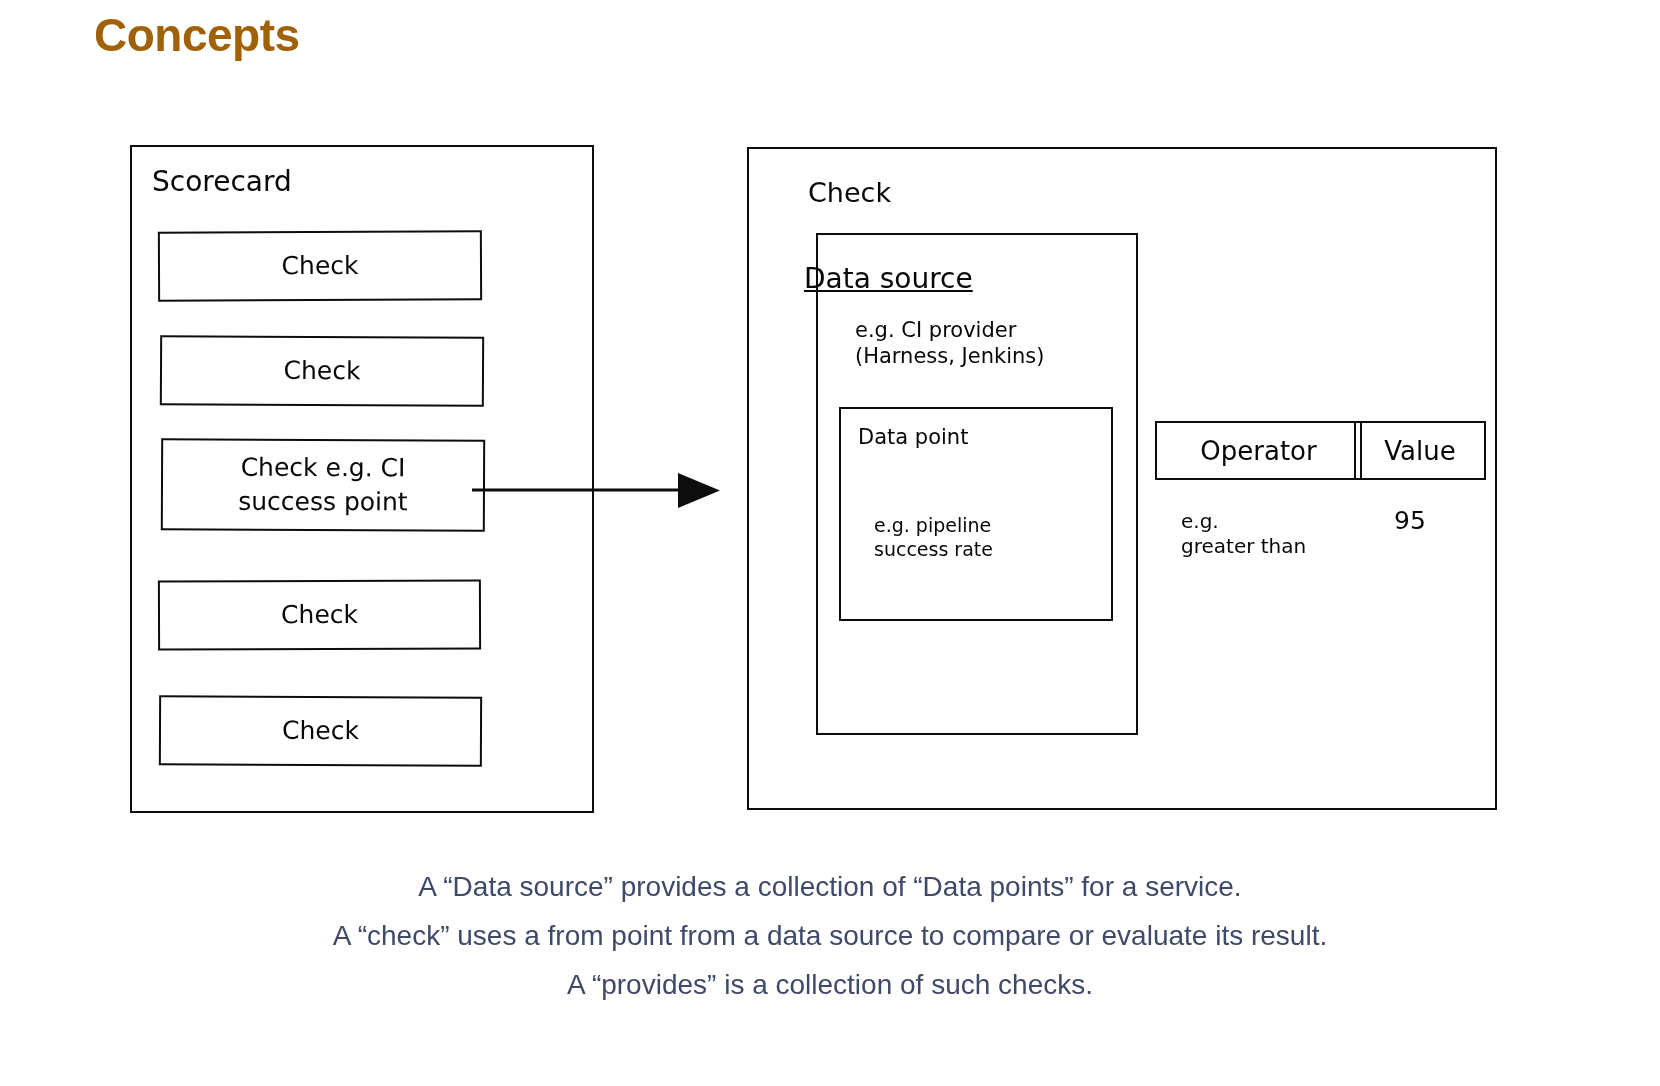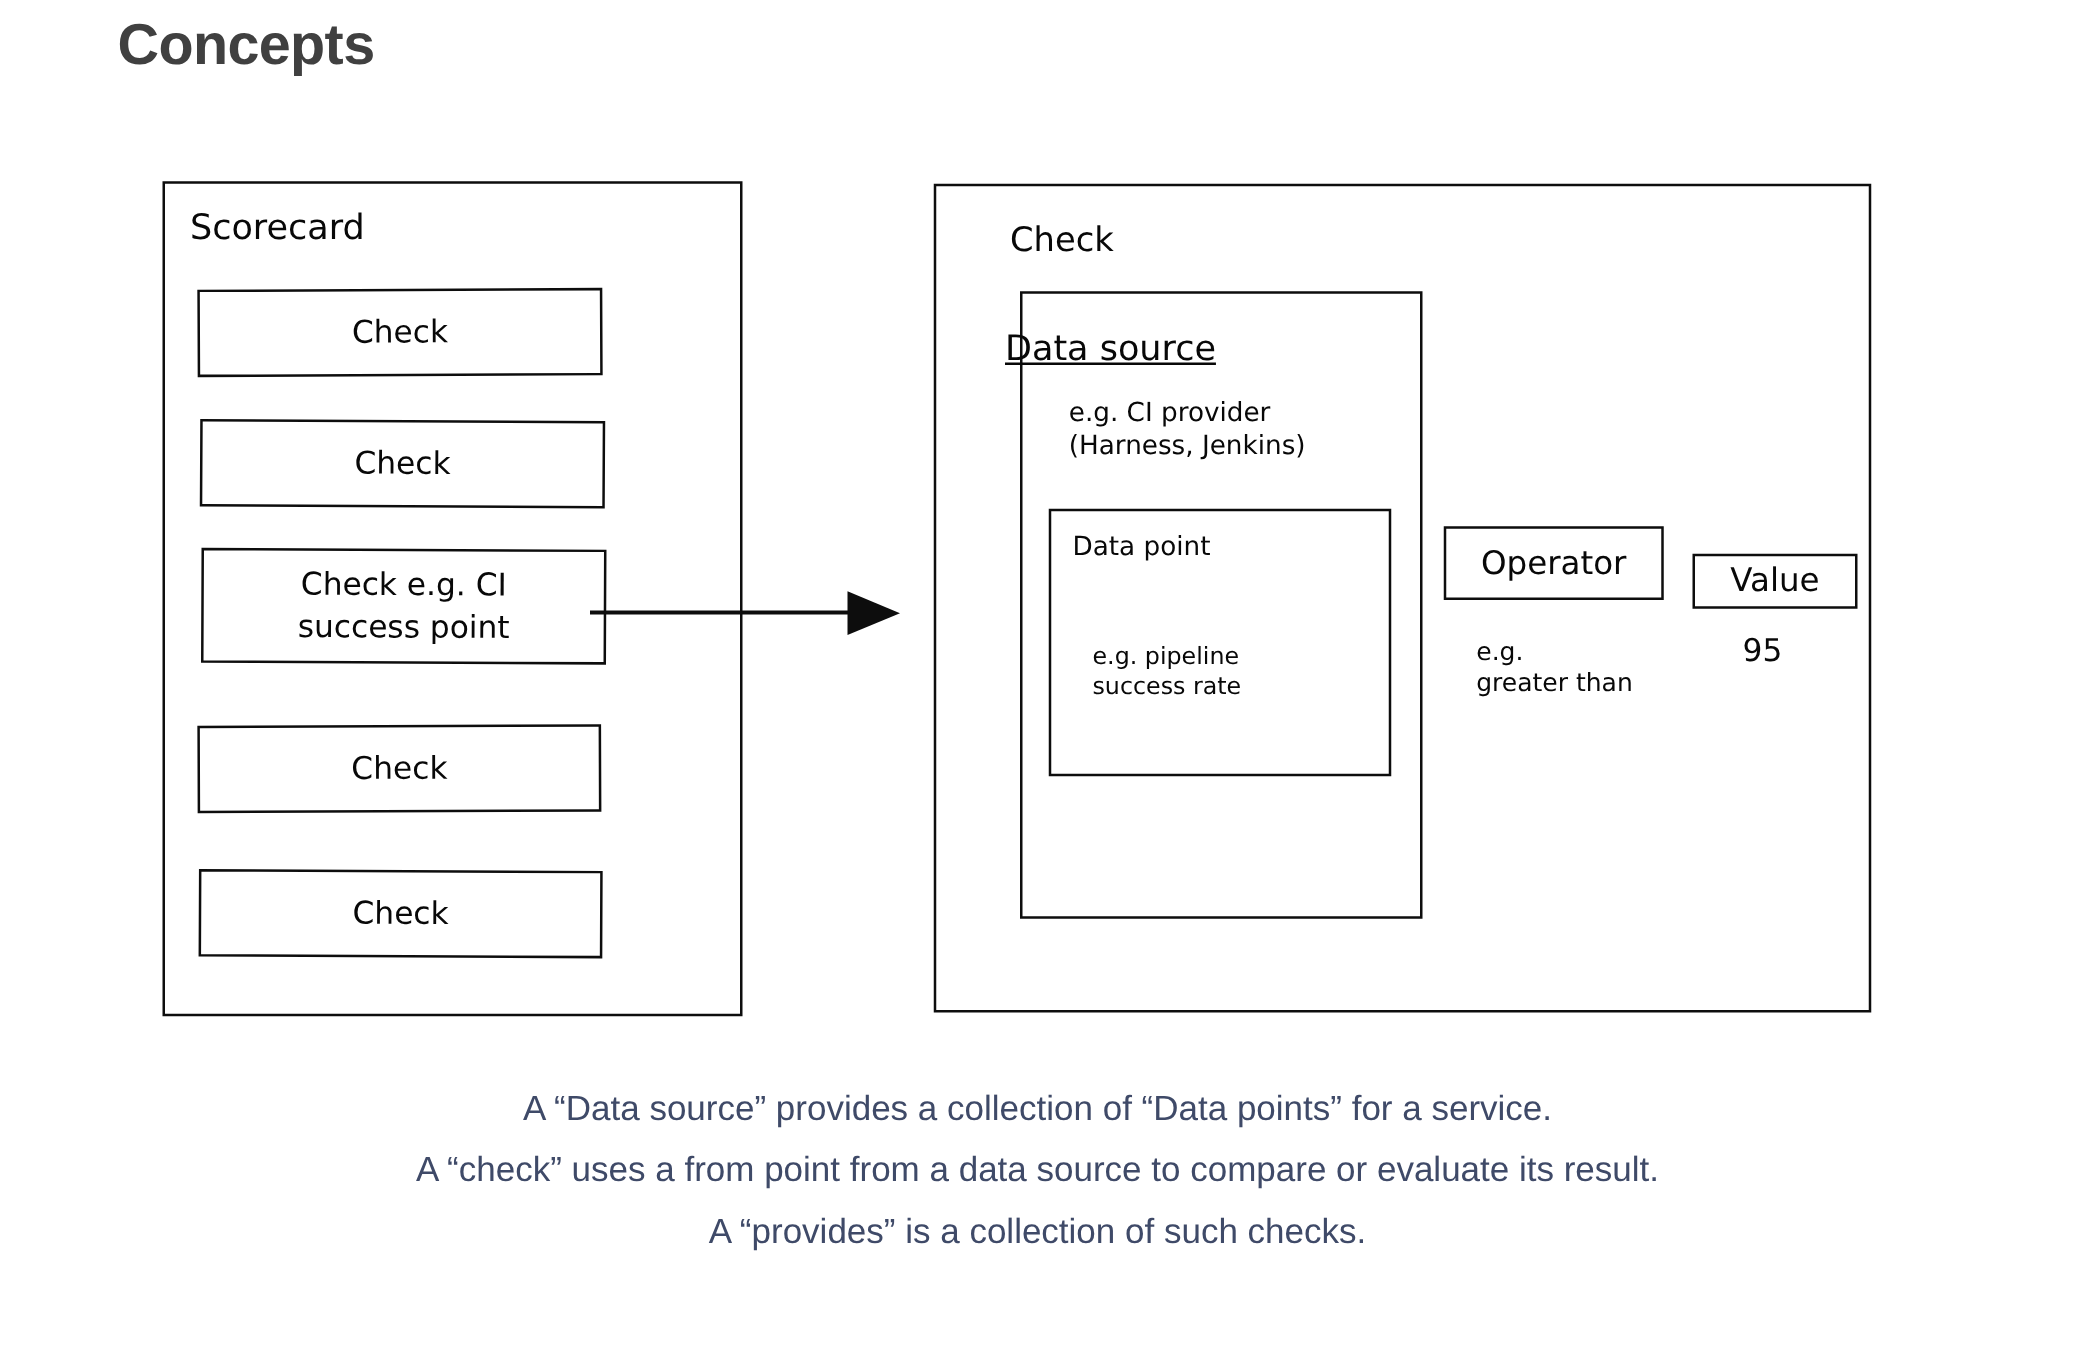--- a/index.html
+++ b/index.html
@@ -16,21 +16,21 @@
     font-family: "Liberation Sans", sans-serif;
   }
 
   
   .page-title {
     position: absolute;
     left: 94px;
     top: 8px;
     font-size: 46px;
     font-weight: bold;
-    color: #404040;
+    color: #a16207;
     letter-spacing: -0.5px;
     line-height: 1.2;
   }
 
   
   .diagram {
     position: absolute;
     left: 0;
     top: 0;
     width: 1660px;
@@ -108,33 +108,33 @@
   #datapoint-box { left: 839px; top: 407px; width: 274px; height: 214px; }
   #datapoint-title {
     left: 858px; top: 424px;
     font-size: 21px;
   }
   #datapoint-eg {
     left: 874px; top: 514px;
     font-size: 19px;
   }
 
-  #operator-box { left: 1155px; top: 421px; width: 176px; height: 59px; }
+  #operator-box { left: 1155px; top: 421px; width: 207px; height: 59px; }
   #operator-label {
     font-family: "DejaVu Sans", sans-serif;
     font-size: 26px;
     color: #080808;
   }
   #operator-eg {
     left: 1168px; top: 509px;
     font-size: 20px;
     margin-left: 13px;
   }
 
-  #value-box { left: 1354px; top: 443px; width: 132px; height: 44px; }
+  #value-box { left: 1354px; top: 421px; width: 132px; height: 59px; }
   #value-label {
     font-family: "DejaVu Sans", sans-serif;
     font-size: 26px;
     color: #080808;
   }
   #value-eg {
     left: 1394px; top: 505px;
     font-size: 25px;
   }
 

